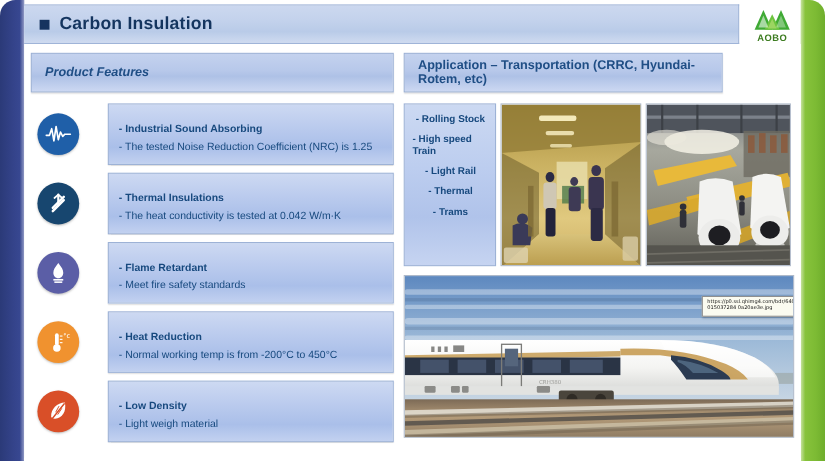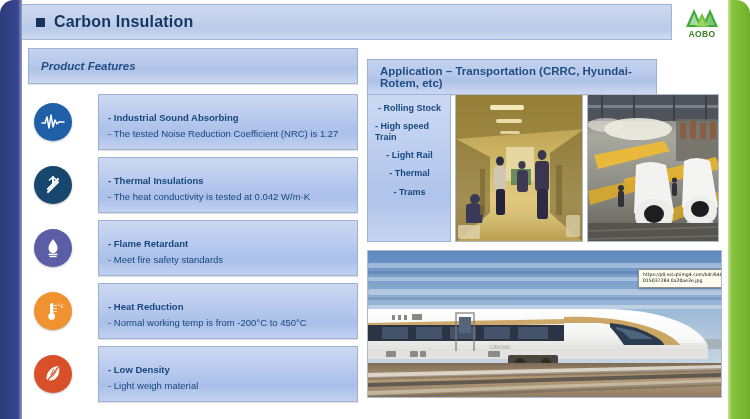--- a/index.html
+++ b/index.html
@@ -118,21 +118,21 @@
   .feature-line {
     font-size: 9.5px; color: #17497e; line-height: 1.05;
     padding: 3px 0;
   }
   .feature-line.t1 { font-weight: bold; }
   
   .col-right {
     position: absolute; left: 345px; top: 8px;
     width: 355px; height: 366px;
   }
-  .col-right .panel-head { height: 36px; width: 290px; margin-top: 11px; }
+  .col-right .panel-head { height: 36px; width: 290px; }
 
   .apps-row {
     position: absolute; top: 46px; left: 0;
     width: 355px; height: 148px;
     display: flex; gap: 4px;
   }
   .apps-list {
     width: 84px; height: 148px;
     background: linear-gradient(180deg,#ccd9f2 0%, #bccdef 40%, #b0c3ea 70%, #c6d4f1 100%);
     border: 1px solid #9db2d6;
@@ -213,21 +213,21 @@
       <div class="feature-list">
 
         <div class="feature-row">
           <div class="feature-icon" style="background:#1f5fa8;">
             <svg width="24" height="18" viewBox="0 0 24 18">
               <path d="M1 10 L4 10 L6 4 L8 15 L10 2 L12 14 L14 7 L16 11 L18 9 L23 9" fill="none" stroke="#ffffff" stroke-width="1.5" stroke-linejoin="round" stroke-linecap="round"></path>
             </svg>
           </div>
           <div class="feature-box">
             <div class="feature-line t1">- Industrial Sound Absorbing</div>
-            <div class="feature-line">- The tested Noise Reduction Coefficient (NRC) is 1.27</div>
+            <div class="feature-line">- The tested Noise Reduction Coefficient (NRC) is 1.25</div>
           </div>
         </div>
 
         <div class="feature-row">
           <div class="feature-icon" style="background:#17466f;">
             <svg width="22" height="20" viewBox="0 0 22 20">
               <path d="M6 14 L16 4" stroke="#ffffff" stroke-width="2.2" stroke-linecap="round"></path>
               <path d="M6 17 L16 7" stroke="#ffffff" stroke-width="2.2" stroke-linecap="round"></path>
               <path d="M11 2 L11 11" stroke="#ffffff" stroke-width="2" stroke-linecap="round"></path>
               <path d="M7.5 5 L11 2 L14.5 5" fill="none" stroke="#ffffff" stroke-width="1.6" stroke-linecap="round" stroke-linejoin="round"></path>

